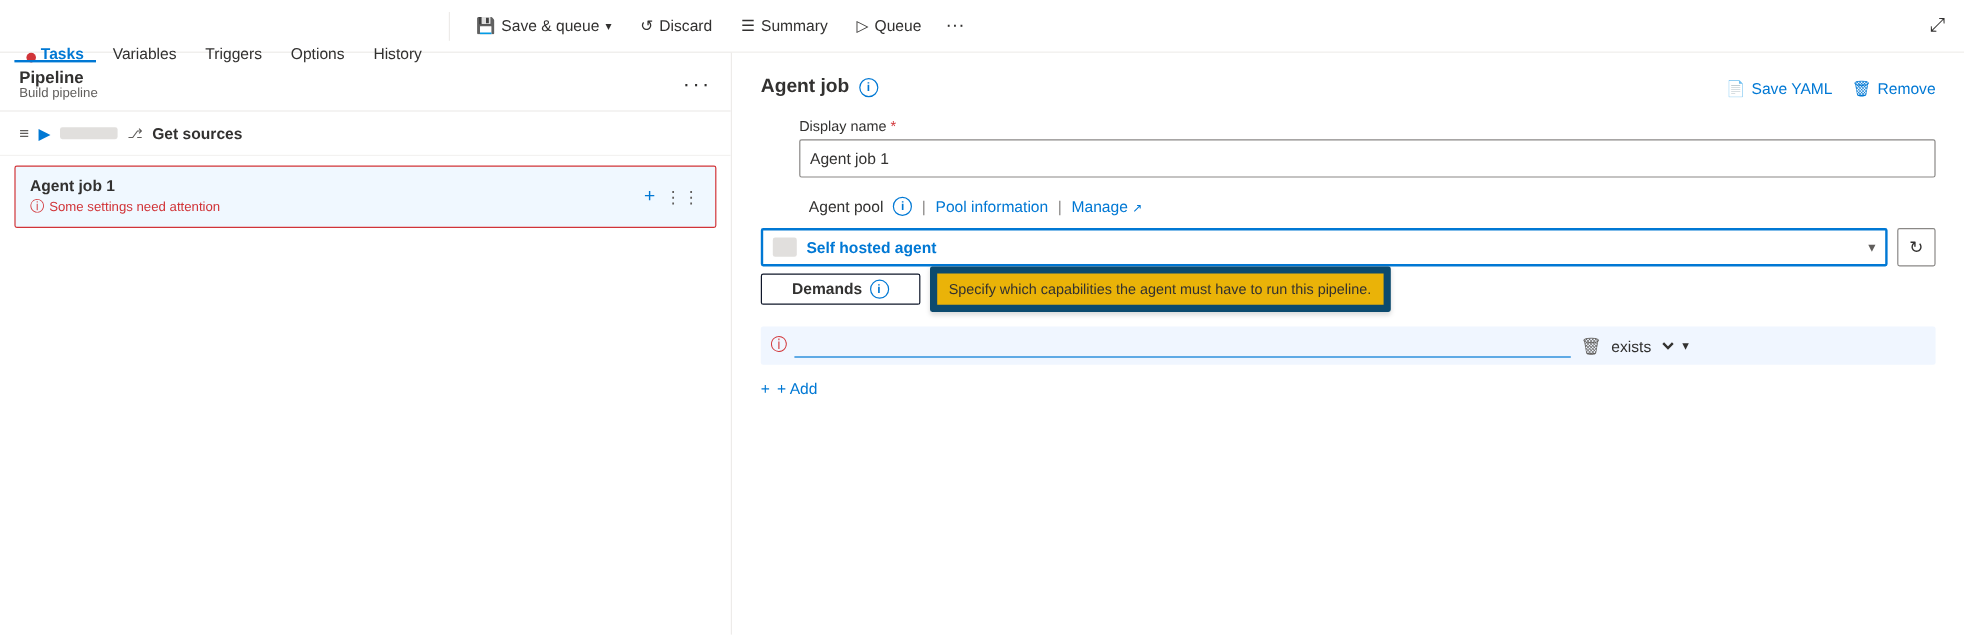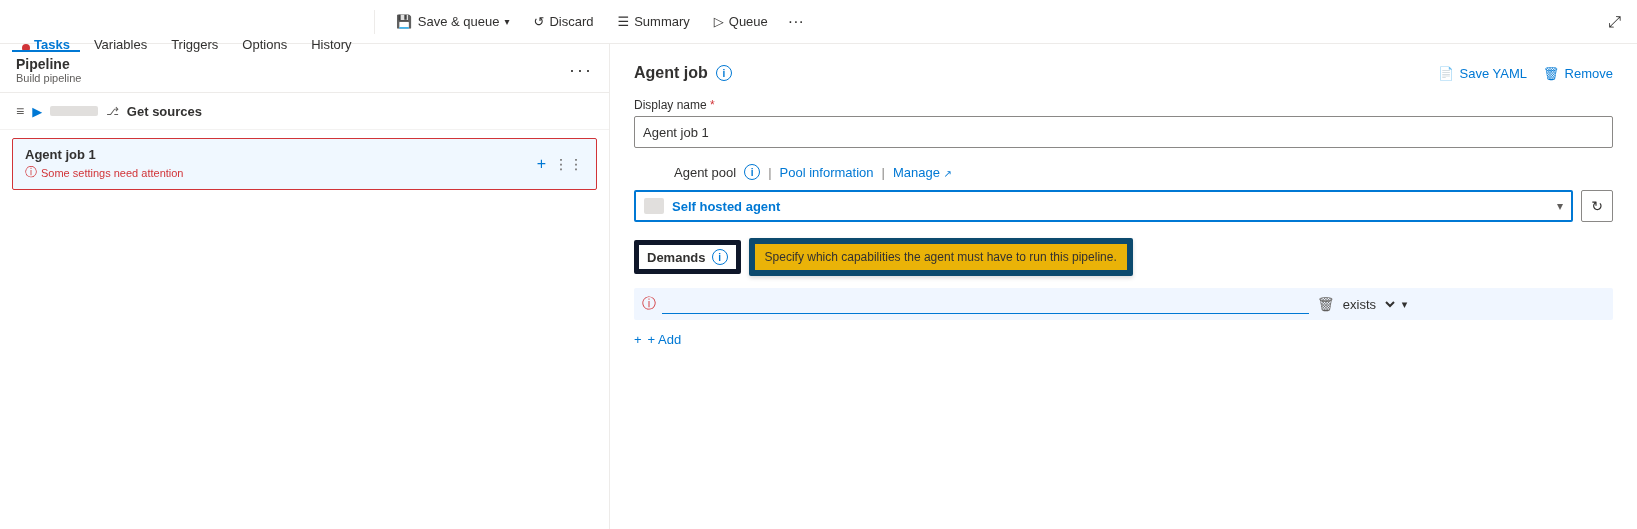--- a/index.html
+++ b/index.html
@@ -179,21 +179,21 @@
     }
     .view-yaml-btn, .remove-btn {
       display: flex;
       align-items: center;
       gap: 5px;
       cursor: pointer;
       color: #0078d4;
       font-size: 13px;
     }
 
-    .field-group { margin-bottom: 16px; }
+    .field-group { margin-bottom: 16px; margin-left: 32px; }
     .field-label {
       font-size: 12px;
       color: #323130;
       margin-bottom: 4px;
     }
     .field-label .required { color: #d13438; }
     .field-input {
       width: 100%;
       height: 32px;
       border: 1px solid #8a8886;
@@ -228,21 +228,20 @@
       color: #0078d4;
       cursor: pointer;
       text-decoration: none;
     }
     .pipe-char { color: #8a8886; }
 
     .agent-select-row {
       display: flex;
       align-items: center;
       gap: 8px;
-      margin-bottom: 16px;
     }
     .agent-dropdown {
       flex: 1;
       height: 32px;
       border: 2px solid #0078d4;
       border-radius: 2px;
       display: flex;
       align-items: center;
       padding: 0 8px;
       cursor: pointer;
@@ -278,24 +277,24 @@
     
     .demands-row {
       display: flex;
       align-items: center;
       gap: 8px;
       margin-bottom: 12px;
       position: relative;
     }
     .demands-label-box {
       display: flex;
-      align-items: flex-end;
+      align-items: flex-start;
       gap: 6px;
-      border: 5px solid #0f172a;
-      padding: 4px 8px;
+      border: 1px solid #0f172a;
+      padding: 4px 25px;
       border-radius: 2px;
       cursor: pointer;
     }
     .demands-text { font-size: 13px; font-weight: 600; }
     .tooltip-box {
       background: #eab308;
       border: 6px solid #0c4a6e;
       border-radius: 2px;
       padding: 6px 10px;
       font-size: 12px;

